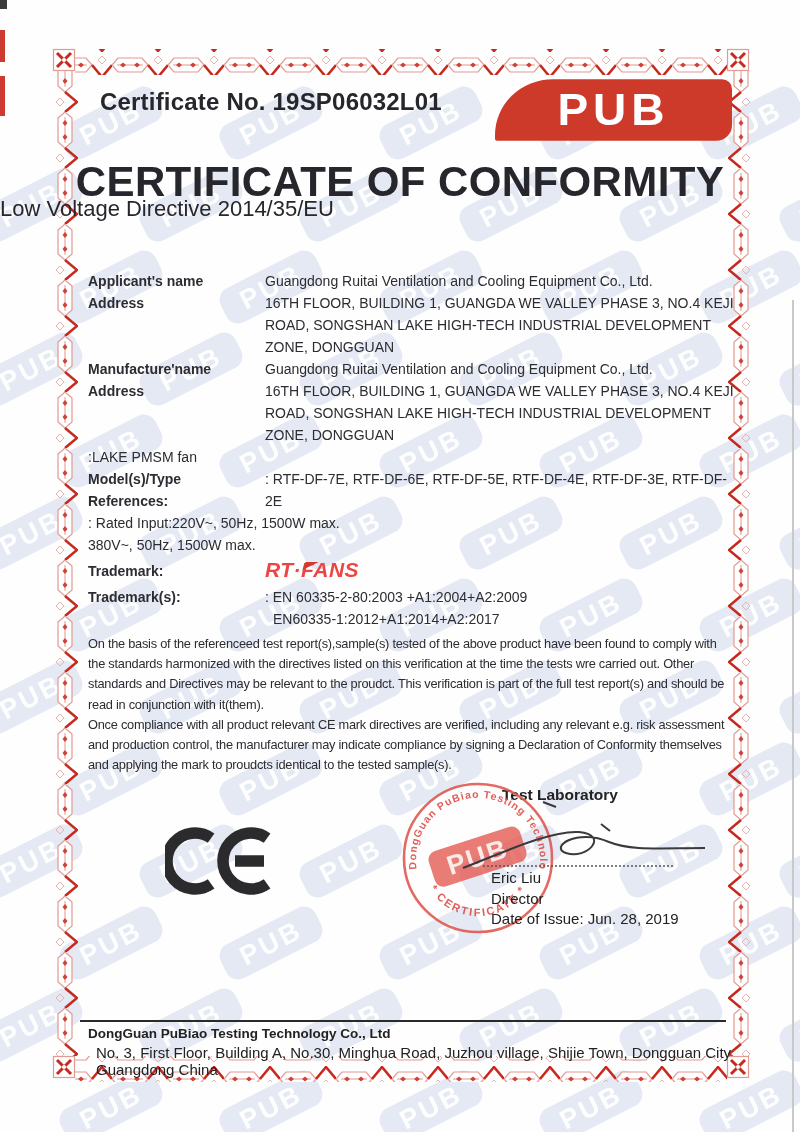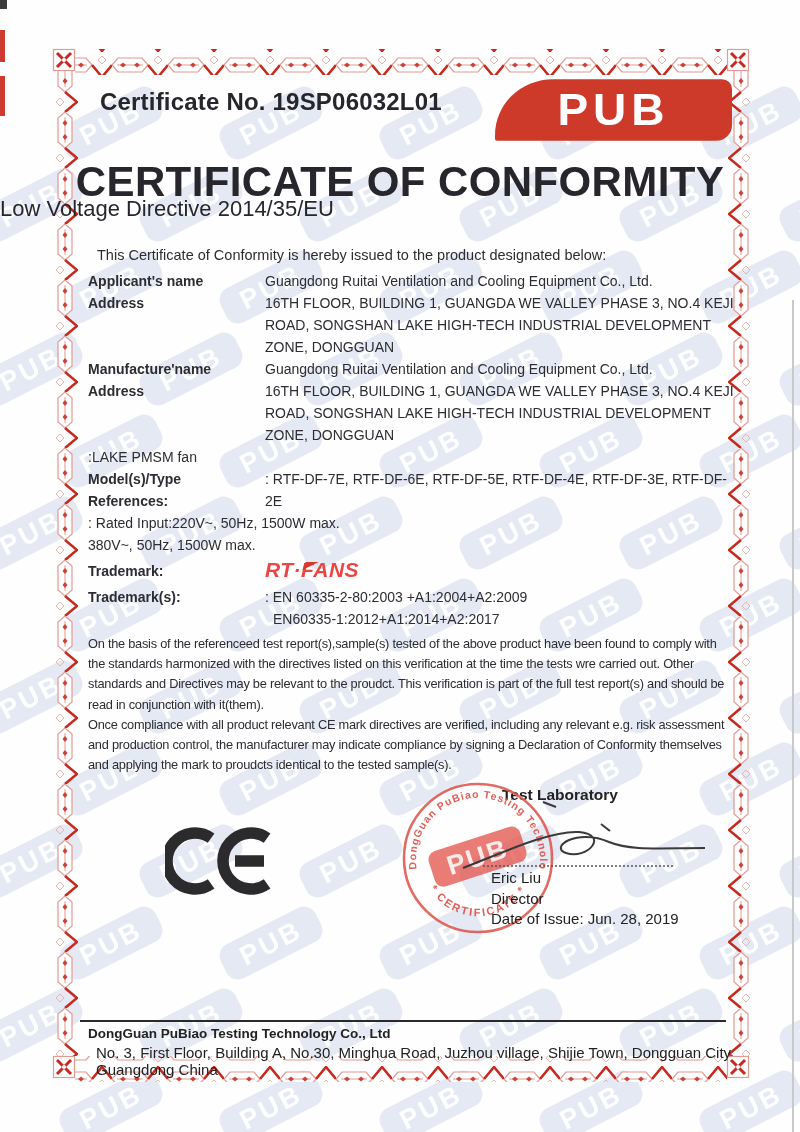--- a/index.html
+++ b/index.html
@@ -189,21 +189,20 @@
 
   <div class="content">
 
     <div class="cert-no">Certificate No. 19SP06032L01</div>
     <div class="pub-logo">
       <span>PUB</span>
     </div>
 
     <div class="title">CERTIFICATE OF CONFORMITY</div>
     <div class="subtitle">Low Voltage Directive 2014/35/EU</div>
-    <div class="intro">This Certificate of Conformity is hereby issued to the product designated below:</div>
 
     <div class="fields">
       <div class="frow">
         <div class="flabel">Applicant's name</div>
         <div class="fvalue">Guangdong Ruitai Ventilation and Cooling Equipment Co., Ltd.</div>
       </div>
       <div class="frow">
         <div class="flabel">Address</div>
         <div class="fvalue">
           <div>16TH FLOOR, BUILDING 1, GUANGDA WE VALLEY PHASE 3, NO.4 KEJI</div>

